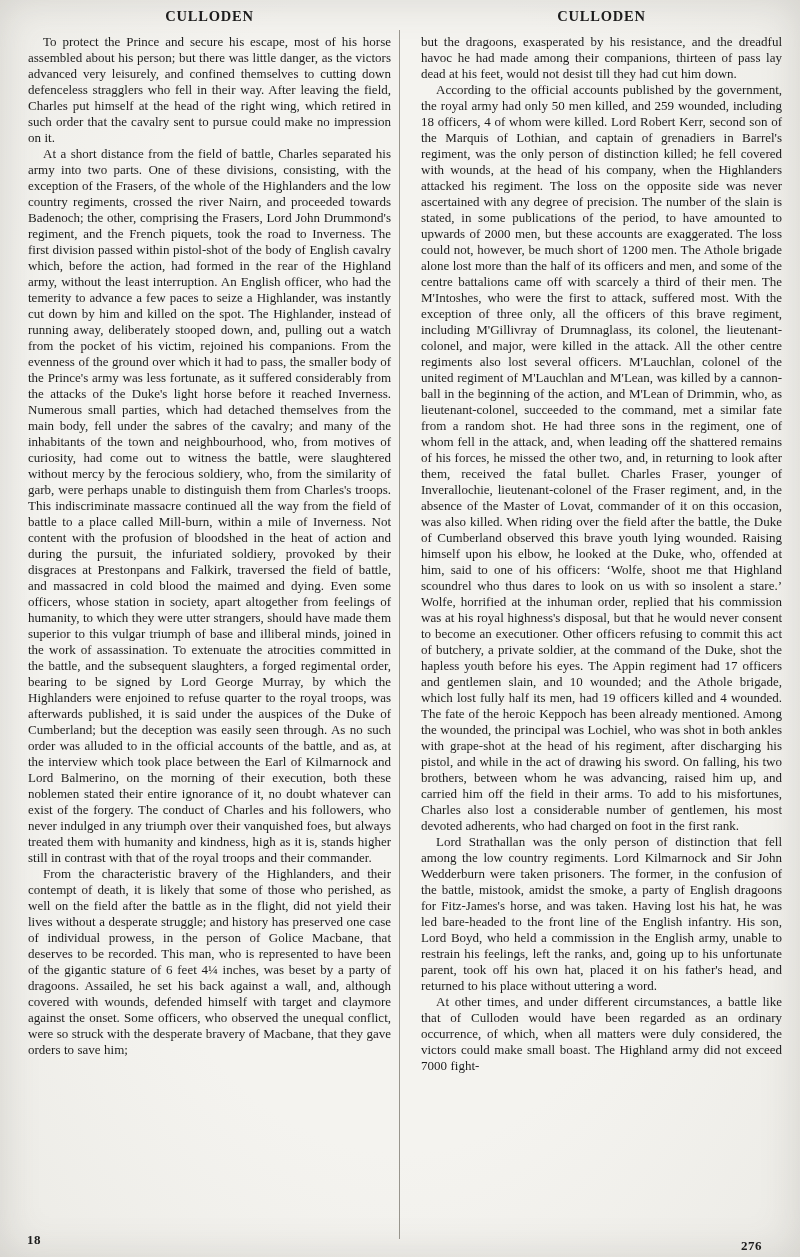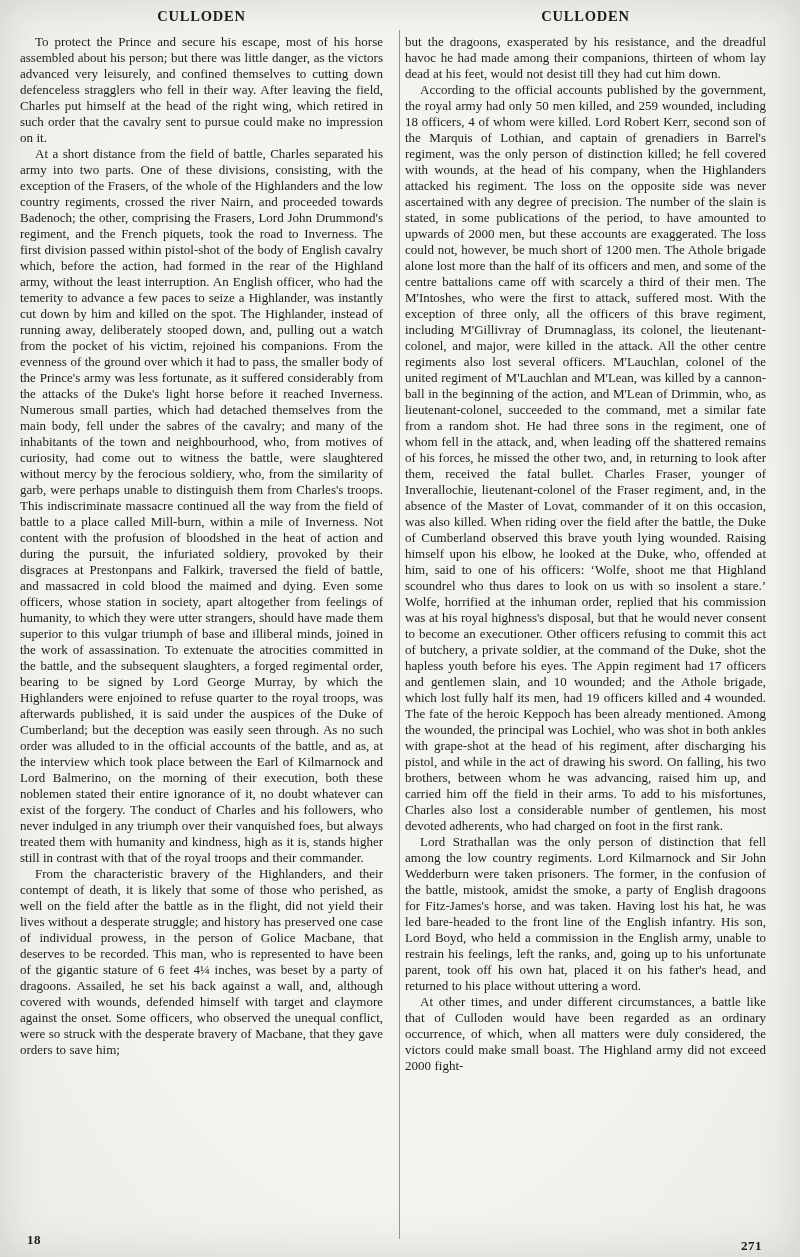--- a/index.html
+++ b/index.html
@@ -19,20 +19,21 @@
     box-shadow: inset 0 0 40px rgba(90,85,75,0.18);
   }
   .columns {
     position: relative;
     display: flex;
     padding: 8px 14px 0 20px;
   }
   .col {
     width: 373px;
     flex: 0 0 373px;
+    margin-left: 8px;
   }
   .col-left { padding-right: 10px; }
   .col-right { padding-left: 12px; }
   .divider {
     position: absolute;
     top: 30px;
     bottom: 18px;
     left: 399px;
     width: 1px;
     background: #98958d;
@@ -71,23 +72,23 @@
 
     <div class="col col-left">
       <div class="running-head">CULLODEN</div>
       <p class="para">To protect the Prince and secure his escape, most of his horse assembled about his person; but there was little danger, as the victors advanced very leisurely, and confined themselves to cutting down defenceless stragglers who fell in their way. After leaving the field, Charles put himself at the head of the right wing, which retired in such order that the cavalry sent to pursue could make no impression on it.</p>
       <p class="para">At a short distance from the field of battle, Charles separated his army into two parts. One of these divisions, consisting, with the exception of the Frasers, of the whole of the Highlanders and the low country regiments, crossed the river Nairn, and proceeded towards Badenoch; the other, comprising the Frasers, Lord John Drummond's regiment, and the French piquets, took the road to Inverness. The first division passed within pistol-shot of the body of English cavalry which, before the action, had formed in the rear of the Highland army, without the least interruption. An English officer, who had the temerity to advance a few paces to seize a Highlander, was instantly cut down by him and killed on the spot. The Highlander, instead of running away, deliberately stooped down, and, pulling out a watch from the pocket of his victim, rejoined his companions. From the evenness of the ground over which it had to pass, the smaller body of the Prince's army was less fortunate, as it suffered considerably from the attacks of the Duke's light horse before it reached Inverness. Numerous small parties, which had detached themselves from the main body, fell under the sabres of the cavalry; and many of the inhabitants of the town and neighbourhood, who, from motives of curiosity, had come out to witness the battle, were slaughtered without mercy by the ferocious soldiery, who, from the similarity of garb, were perhaps unable to distinguish them from Charles's troops. This indiscriminate massacre continued all the way from the field of battle to a place called Mill-burn, within a mile of Inverness. Not content with the profusion of bloodshed in the heat of action and during the pursuit, the infuriated soldiery, provoked by their disgraces at Prestonpans and Falkirk, traversed the field of battle, and massacred in cold blood the maimed and dying. Even some officers, whose station in society, apart altogether from feelings of humanity, to which they were utter strangers, should have made them superior to this vulgar triumph of base and illiberal minds, joined in the work of assassination. To extenuate the atrocities committed in the battle, and the subsequent slaughters, a forged regimental order, bearing to be signed by Lord George Murray, by which the Highlanders were enjoined to refuse quarter to the royal troops, was afterwards published, it is said under the auspices of the Duke of Cumberland; but the deception was easily seen through. As no such order was alluded to in the official accounts of the battle, and as, at the interview which took place between the Earl of Kilmarnock and Lord Balmerino, on the morning of their execution, both these noblemen stated their entire ignorance of it, no doubt whatever can exist of the forgery. The conduct of Charles and his followers, who never indulged in any triumph over their vanquished foes, but always treated them with humanity and kindness, high as it is, stands higher still in contrast with that of the royal troops and their commander.</p>
       <p class="para">From the characteristic bravery of the Highlanders, and their contempt of death, it is likely that some of those who perished, as well on the field after the battle as in the flight, did not yield their lives without a desperate struggle; and history has preserved one case of individual prowess, in the person of Golice Macbane, that deserves to be recorded. This man, who is represented to have been of the gigantic stature of 6 feet 4¼ inches, was beset by a party of dragoons. Assailed, he set his back against a wall, and, although covered with wounds, defended himself with target and claymore against the onset. Some officers, who observed the unequal conflict, were so struck with the desperate bravery of Macbane, that they gave orders to save him;</p>
     </div>
 
     <div class="col col-right">
       <div class="running-head">CULLODEN</div>
-      <p class="para no-indent">but the dragoons, exasperated by his resistance, and the dreadful havoc he had made among their companions, thirteen of whom lay dead at his feet, would not desist till they had cut him down.</p>
+      <p class="para no-indent">but the dragoons, exasperated by his resistance, and the dreadful havoc he had made among their companions, thirteen of pass lay dead at his feet, would not desist till they had cut him down.</p>
       <p class="para">According to the official accounts published by the government, the royal army had only 50 men killed, and 259 wounded, including 18 officers, 4 of whom were killed. Lord Robert Kerr, second son of the Marquis of Lothian, and captain of grenadiers in Barrel's regiment, was the only person of distinction killed; he fell covered with wounds, at the head of his company, when the Highlanders attacked his regiment. The loss on the opposite side was never ascertained with any degree of precision. The number of the slain is stated, in some publications of the period, to have amounted to upwards of 2000 men, but these accounts are exaggerated. The loss could not, however, be much short of 1200 men. The Athole brigade alone lost more than the half of its officers and men, and some of the centre battalions came off with scarcely a third of their men. The M'Intoshes, who were the first to attack, suffered most. With the exception of three only, all the officers of this brave regiment, including M'Gillivray of Drumnaglass, its colonel, the lieutenant-colonel, and major, were killed in the attack. All the other centre regiments also lost several officers. M'Lauchlan, colonel of the united regiment of M'Lauchlan and M'Lean, was killed by a cannon-ball in the beginning of the action, and M'Lean of Drimmin, who, as lieutenant-colonel, succeeded to the command, met a similar fate from a random shot. He had three sons in the regiment, one of whom fell in the attack, and, when leading off the shattered remains of his forces, he missed the other two, and, in returning to look after them, received the fatal bullet. Charles Fraser, younger of Inverallochie, lieutenant-colonel of the Fraser regiment, and, in the absence of the Master of Lovat, commander of it on this occasion, was also killed. When riding over the field after the battle, the Duke of Cumberland observed this brave youth lying wounded. Raising himself upon his elbow, he looked at the Duke, who, offended at him, said to one of his officers: ‘Wolfe, shoot me that Highland scoundrel who thus dares to look on us with so insolent a stare.’ Wolfe, horrified at the inhuman order, replied that his commission was at his royal highness's disposal, but that he would never consent to become an executioner. Other officers refusing to commit this act of butchery, a private soldier, at the command of the Duke, shot the hapless youth before his eyes. The Appin regiment had 17 officers and gentlemen slain, and 10 wounded; and the Athole brigade, which lost fully half its men, had 19 officers killed and 4 wounded. The fate of the heroic Keppoch has been already mentioned. Among the wounded, the principal was Lochiel, who was shot in both ankles with grape-shot at the head of his regiment, after discharging his pistol, and while in the act of drawing his sword. On falling, his two brothers, between whom he was advancing, raised him up, and carried him off the field in their arms. To add to his misfortunes, Charles also lost a considerable number of gentlemen, his most devoted adherents, who had charged on foot in the first rank.</p>
       <p class="para">Lord Strathallan was the only person of distinction that fell among the low country regiments. Lord Kilmarnock and Sir John Wedderburn were taken prisoners. The former, in the confusion of the battle, mistook, amidst the smoke, a party of English dragoons for Fitz-James's horse, and was taken. Having lost his hat, he was led bare-headed to the front line of the English infantry. His son, Lord Boyd, who held a commission in the English army, unable to restrain his feelings, left the ranks, and, going up to his unfortunate parent, took off his own hat, placed it on his father's head, and returned to his place without uttering a word.</p>
-      <p class="para">At other times, and under different circumstances, a battle like that of Culloden would have been regarded as an ordinary occurrence, of which, when all matters were duly considered, the victors could make small boast. The Highland army did not exceed 2000 fight-</p>
+      <p class="para">At other times, and under different circumstances, a battle like that of Culloden would have been regarded as an ordinary occurrence, of which, when all matters were duly considered, the victors could make small boast. The Highland army did not exceed 7000 fight-</p>
     </div>
 
   </div>
 
   <div class="folio folio-left">18</div>
-  <div class="folio folio-right">271</div>
+  <div class="folio folio-right">276</div>
 </div>
 
 </body></html>

